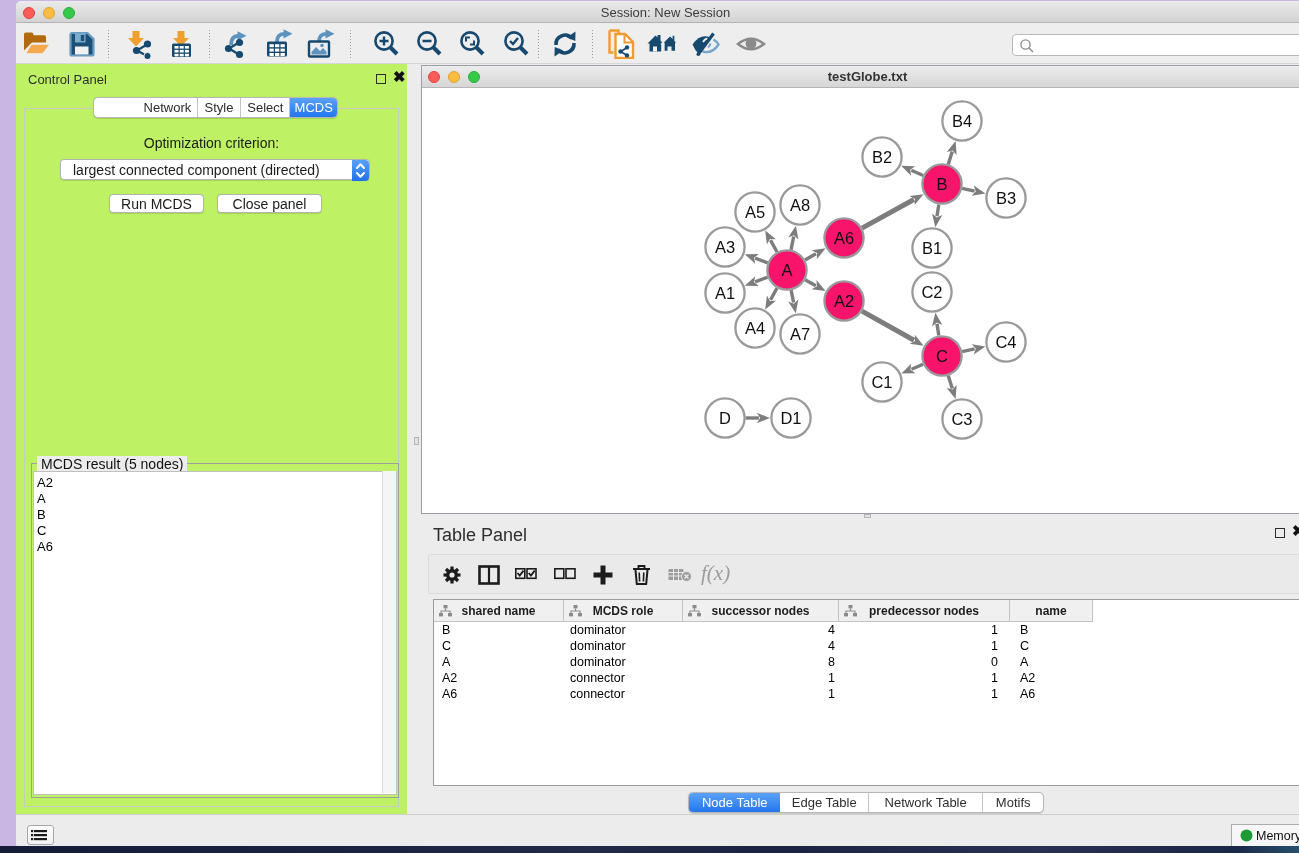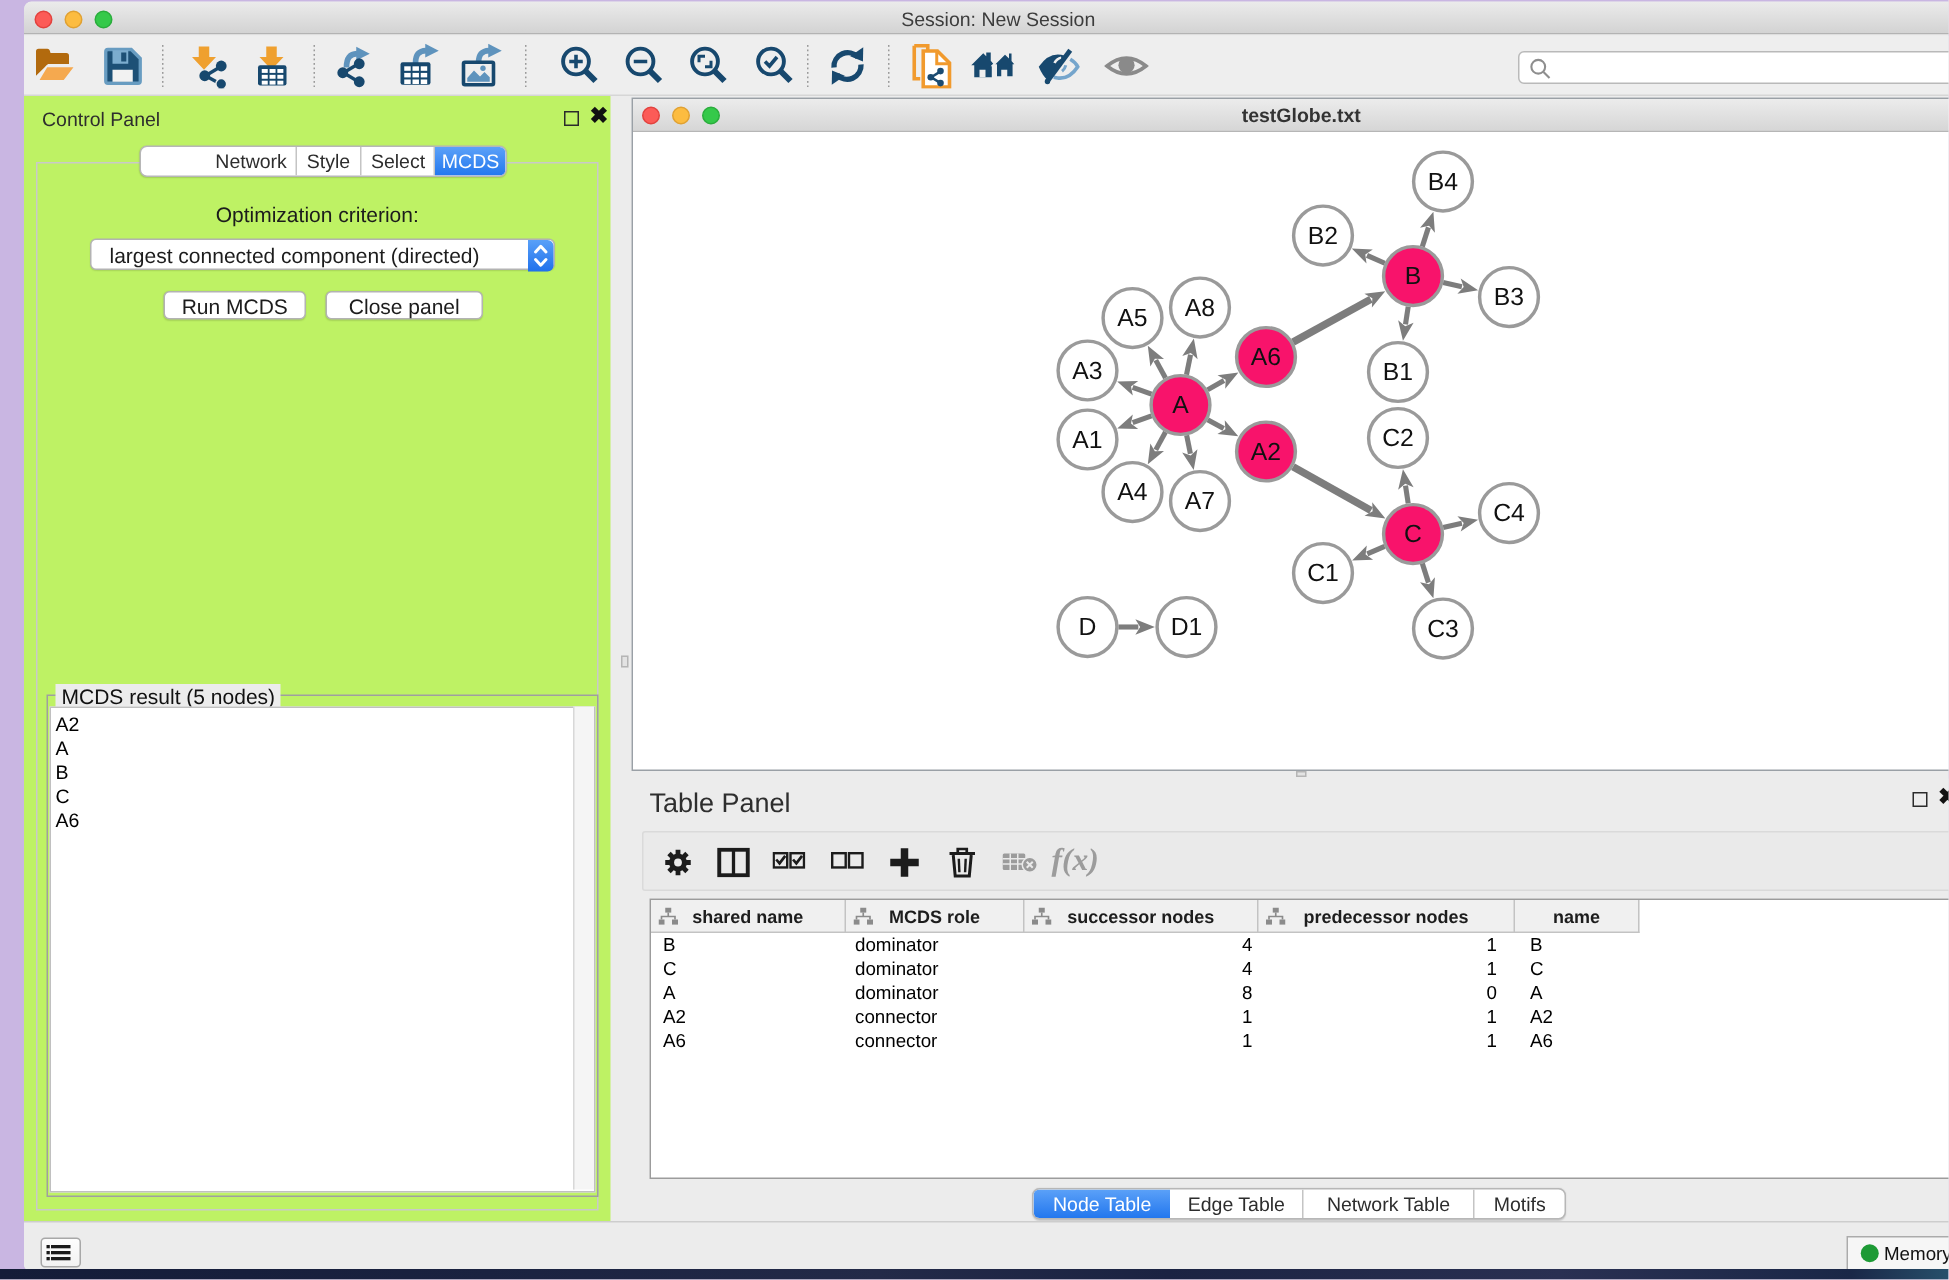--- a/index.html
+++ b/index.html
@@ -435,21 +435,21 @@
  </g>
  <g stroke="#eaeaea" stroke-width="1">
   <line x1="0.5" y1="4.5" x2="15.5" y2="4.5"></line>
             <line x1="0.5" y1="8" x2="15.5" y2="8"></line>
   <line x1="5.5" y1="1" x2="5.5" y2="12"></line>
             <line x1="10.5" y1="1" x2="10.5" y2="12"></line>
  </g>
  <circle cx="18.5" cy="8.5" r="5" fill="#9c9c9c" stroke="#eaeaea" stroke-width="1"></circle>
  <path d="M16.5 6.5 l4 4 M20.5 6.5 l-4 4" stroke="#eaeaea" stroke-width="1.4"></path>
 </svg>
-<div style="position:absolute; left:272px; top:6px; font-family:'Liberation Serif', serif; font-style:italic; font-size:21px; color:#9c9c9c;font-weight:bold;">f(x)</div>
+<div style="position:absolute; left:272px; top:6px; font-family:'Liberation Serif', serif; font-style:italic; font-size:21px; color:#9c9c9c;">f(x)</div>
 </div>
     <div id="ttable">
       <div id="thead">
           <div class="th" style="left:0px; width:130px;"><svg width="13" height="12" viewBox="0 0 13 12" style="position:absolute; left:5px; top:5px;">
               <g fill="#8b8b8b">
                 <rect x="4.5" y="0" width="4" height="3.4"></rect>
                 <rect x="0" y="8" width="4" height="3.4"></rect>
                 <rect x="9" y="8" width="4" height="3.4"></rect>
               </g>
               <g stroke="#8b8b8b" stroke-width="1.1" fill="none">

